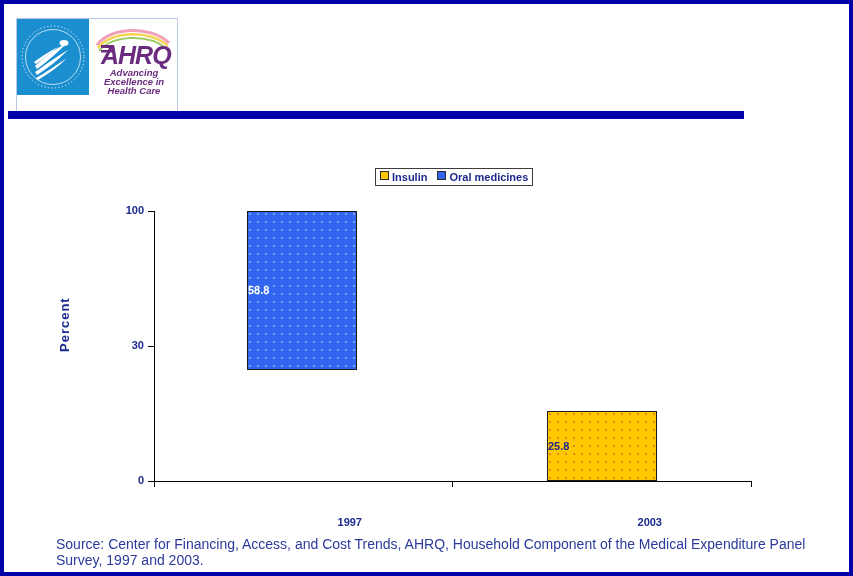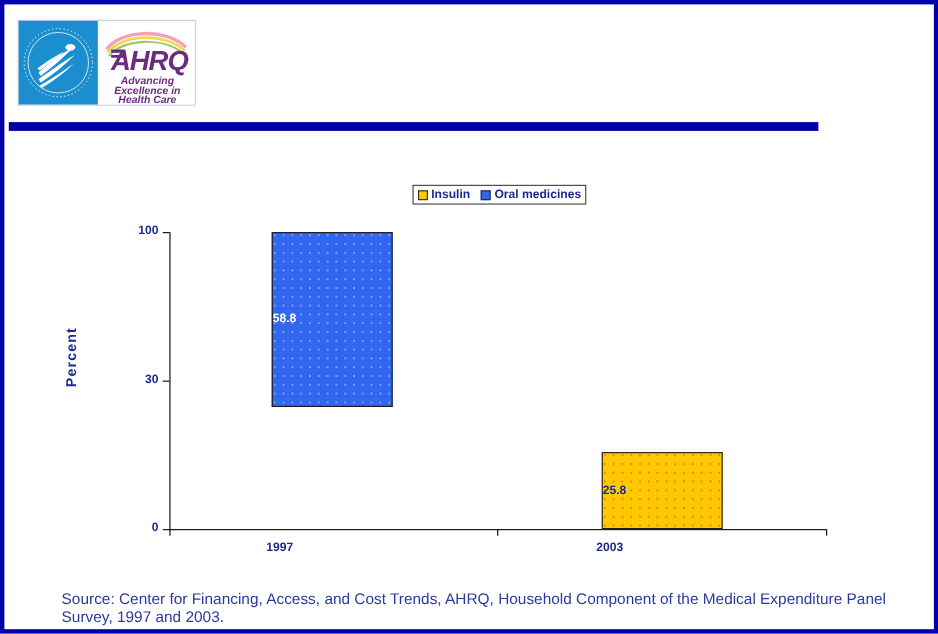--- a/index.html
+++ b/index.html
@@ -20,21 +20,21 @@
 
   
   #header {
     position: absolute;
     left: 4px; top: 4px;
     width: 845px; height: 100px;
   }
   #logo {
     position: absolute;
     left: 8px; top: 10px;
-    width: 162px; height: 78px;
+    width: 162px; height: 94px;
     border: 1px solid #b9c6e8;
     background: #ffffff;
     display: flex;
   }
   #logo-seal {
     width: 72px; height: 76px;
     background: #1b8ed0;
     position: relative;
     overflow: hidden;
   }
@@ -67,21 +67,21 @@
     position: absolute;
     left: 371px; top: 164px;
     height: 18px;
     border: 1px solid #3c3c3c;
     background: #ffffff;
     display: flex;
     align-items: center;
     padding: 0 4px;
     gap: 10px;
   }
-  .legend-item { display:flex; align-items:center; gap:3px; }
+  .legend-item { display:flex; align-items:flex-start; gap:3px; }
   .swatch {
     width: 9px; height: 9px;
     border: 1px solid #2b2b2b;
     display: inline-block;
   }
   .legend-label {
     color: #1b2a8c;
     font-size: 11px;
     font-weight: bold;
     white-space: nowrap;
@@ -164,25 +164,25 @@
   }
   .seg-value {
     font-size: 11px;
     font-weight: bold;
     position: relative;
   }
   .val-oral { color: #ffffff; }
   .val-insulin { color: #1b2a8c; }
   .cat-label {
     position: absolute;
-    top: 488px;
-    color: #1b2a8c;
-    font-size: 11px;
-    font-weight: bold;
-    text-align: left;
+    top: 512px;
+    color: #1b2a8c;
+    font-size: 11px;
+    font-weight: bold;
+    text-align: right;
     width: 120px;
   }
 
   
   #source {
     position: absolute;
     left: 52px; top: 532px;
     width: 775px;
     color: #2b3a9c;
     font-size: 14px;

